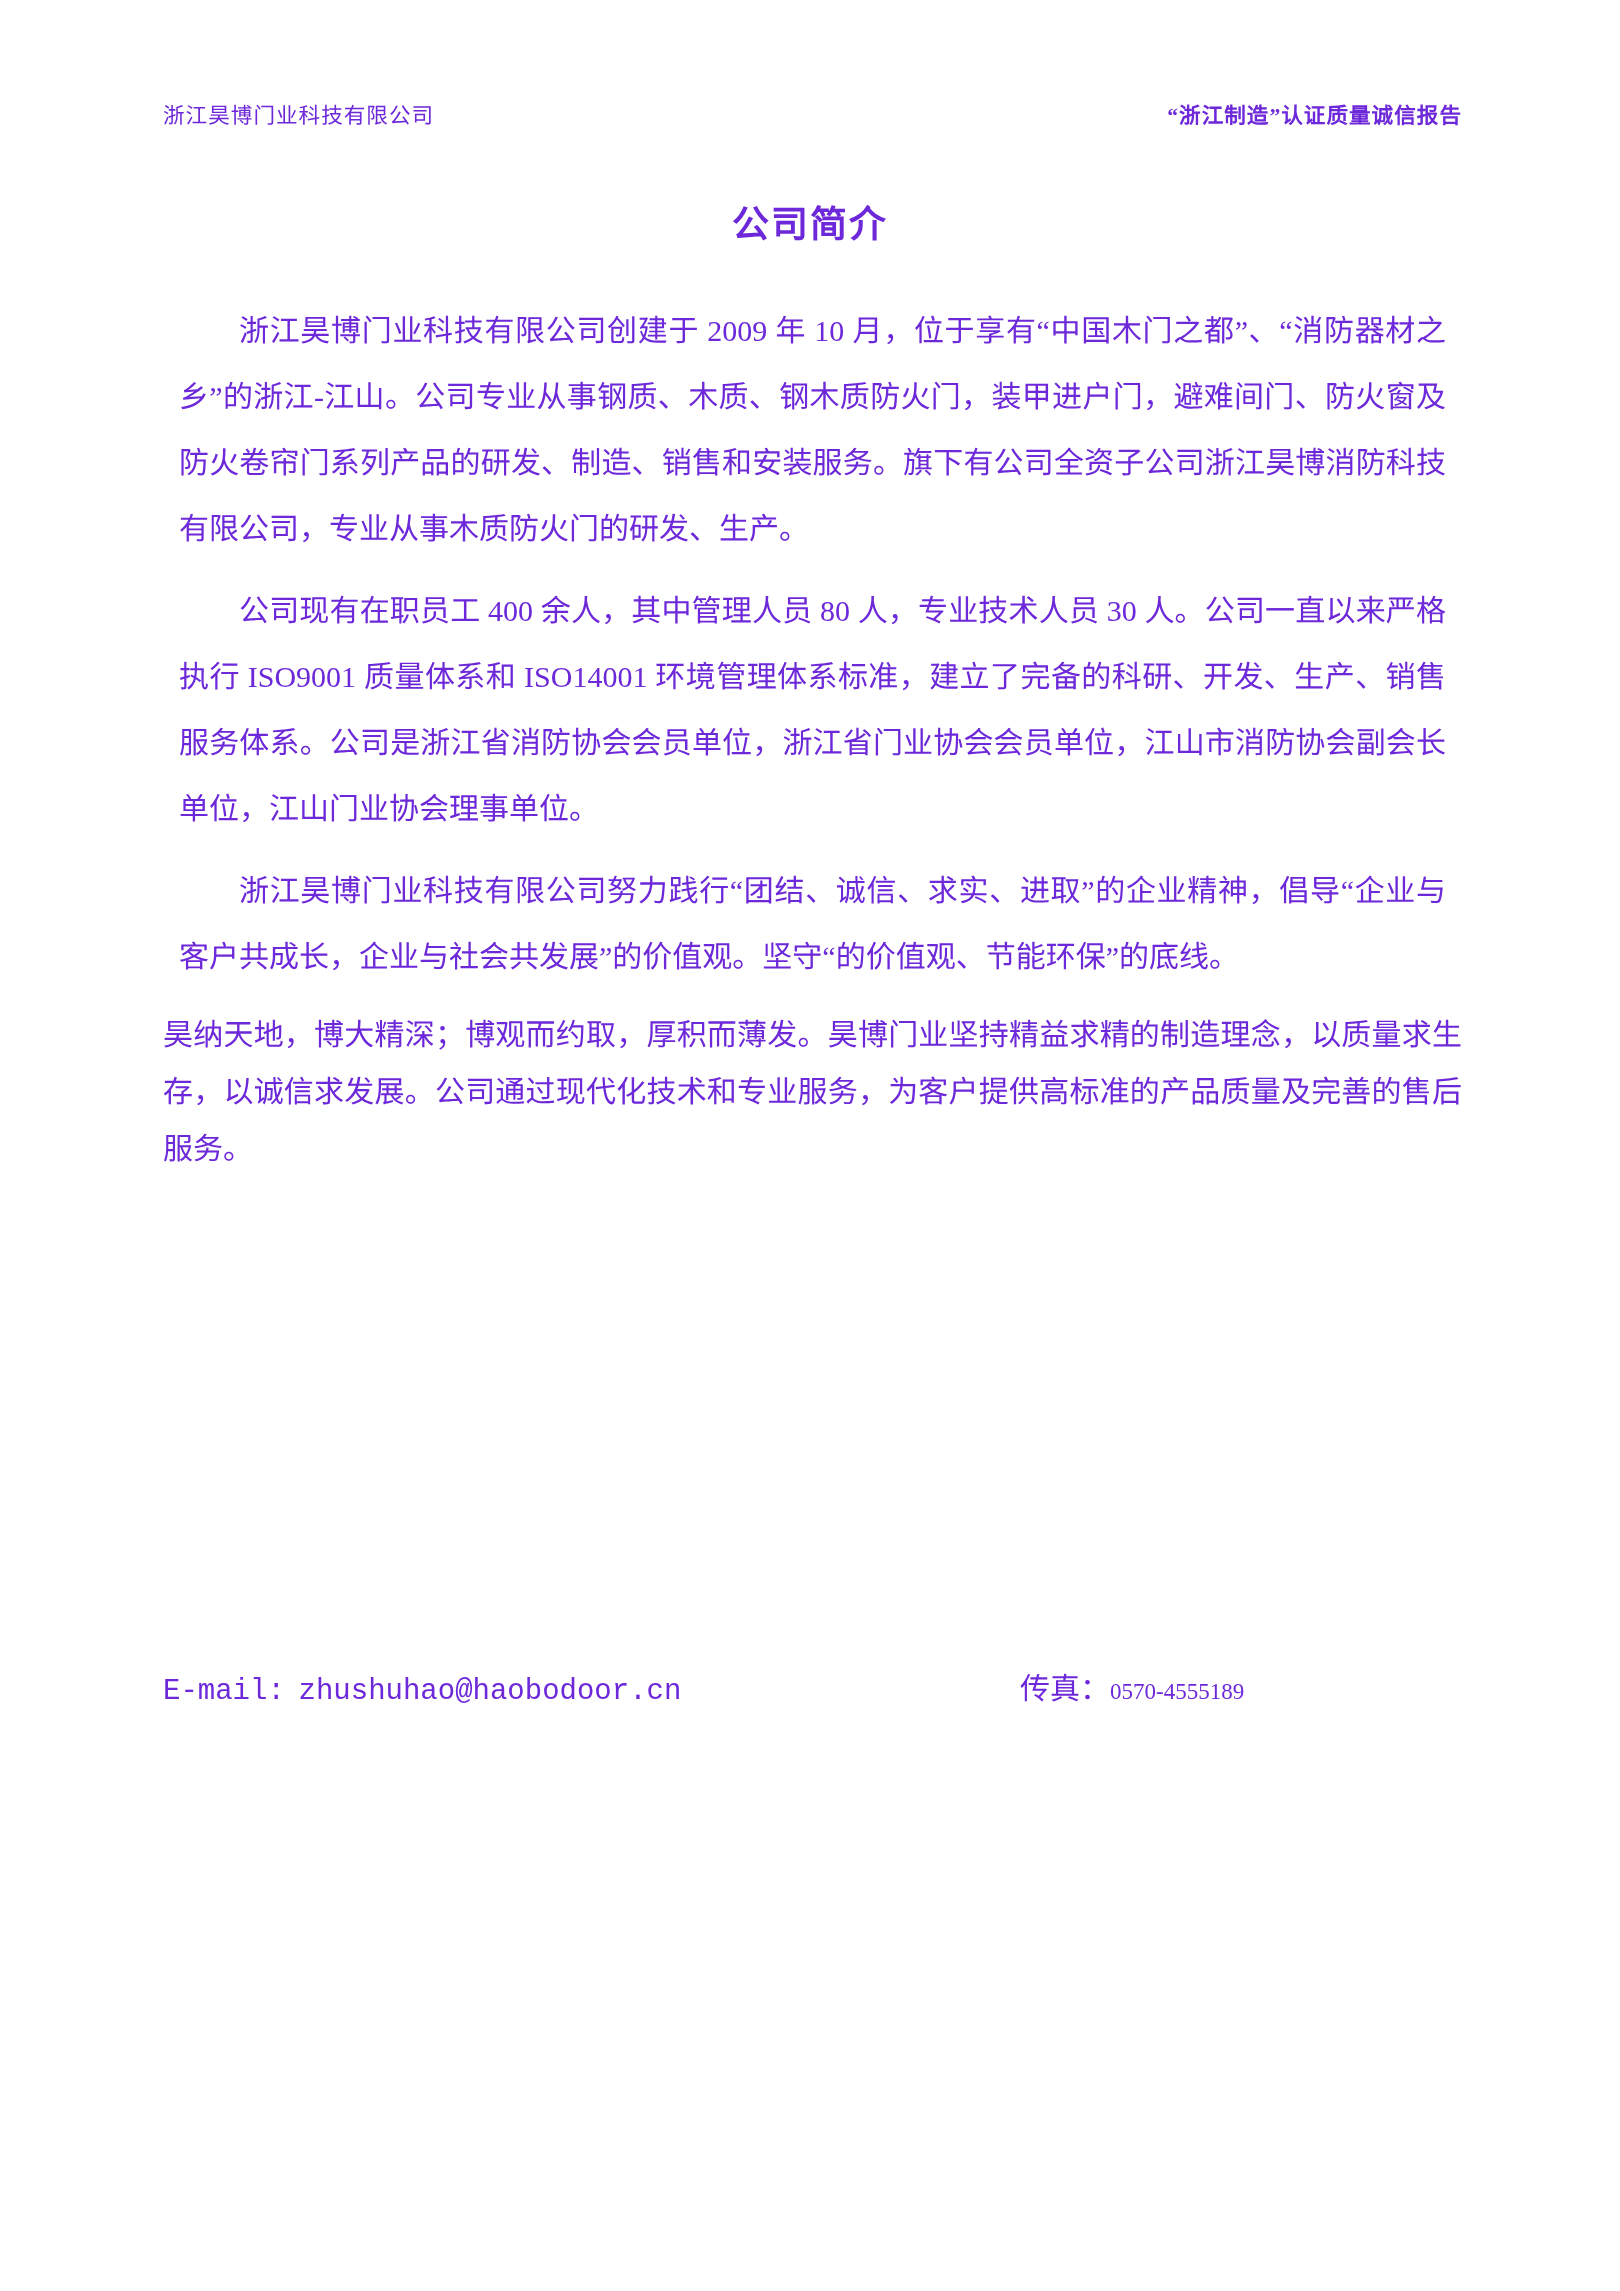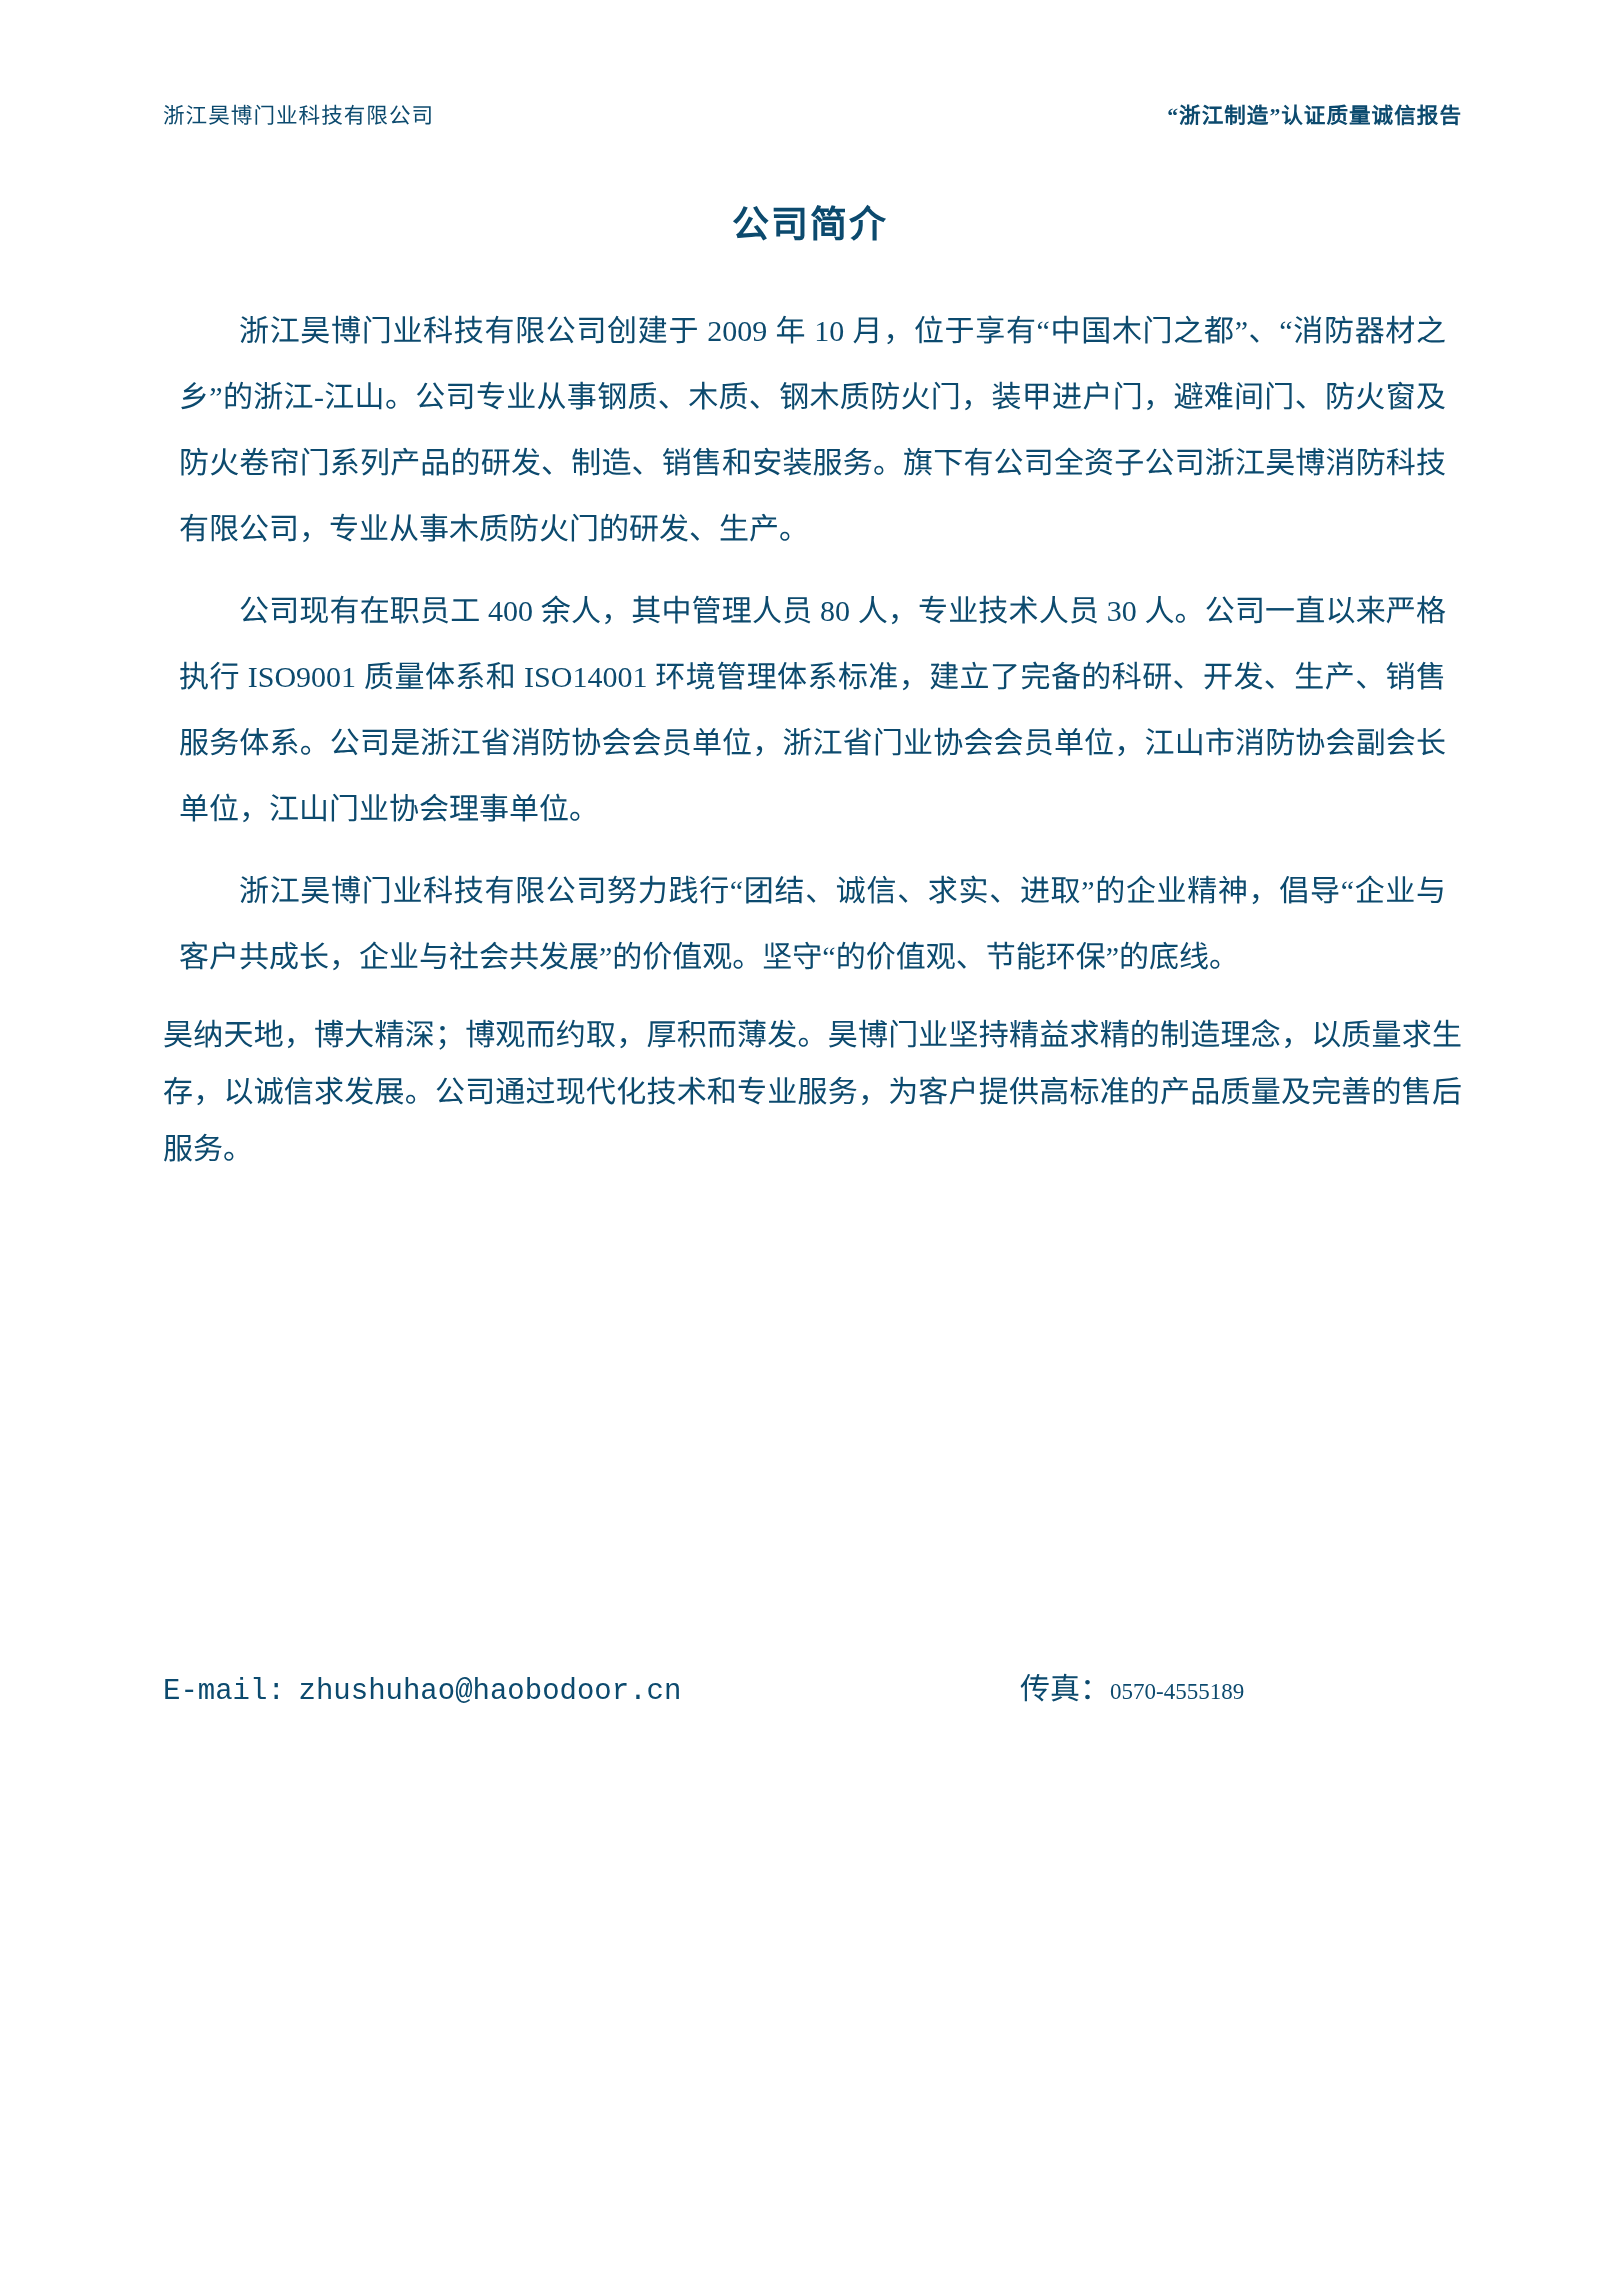--- a/index.html
+++ b/index.html
@@ -5,21 +5,21 @@
   html, body {
     margin: 0;
     padding: 0;
     background: #ffffff;
   }
   .page {
     position: relative;
     width: 1620px;
     height: 1792px;
     background: #ffffff;
-    color: #0c4a6e;
+    color: #6d28d9;
     font-family: "Liberation Serif", "DejaVu Serif", serif;
     overflow: hidden;
   }
   
   .doc-header {
     position: absolute;
     top: 98px;
     left: 163px;
     width: 1299px;
     display: flex;

